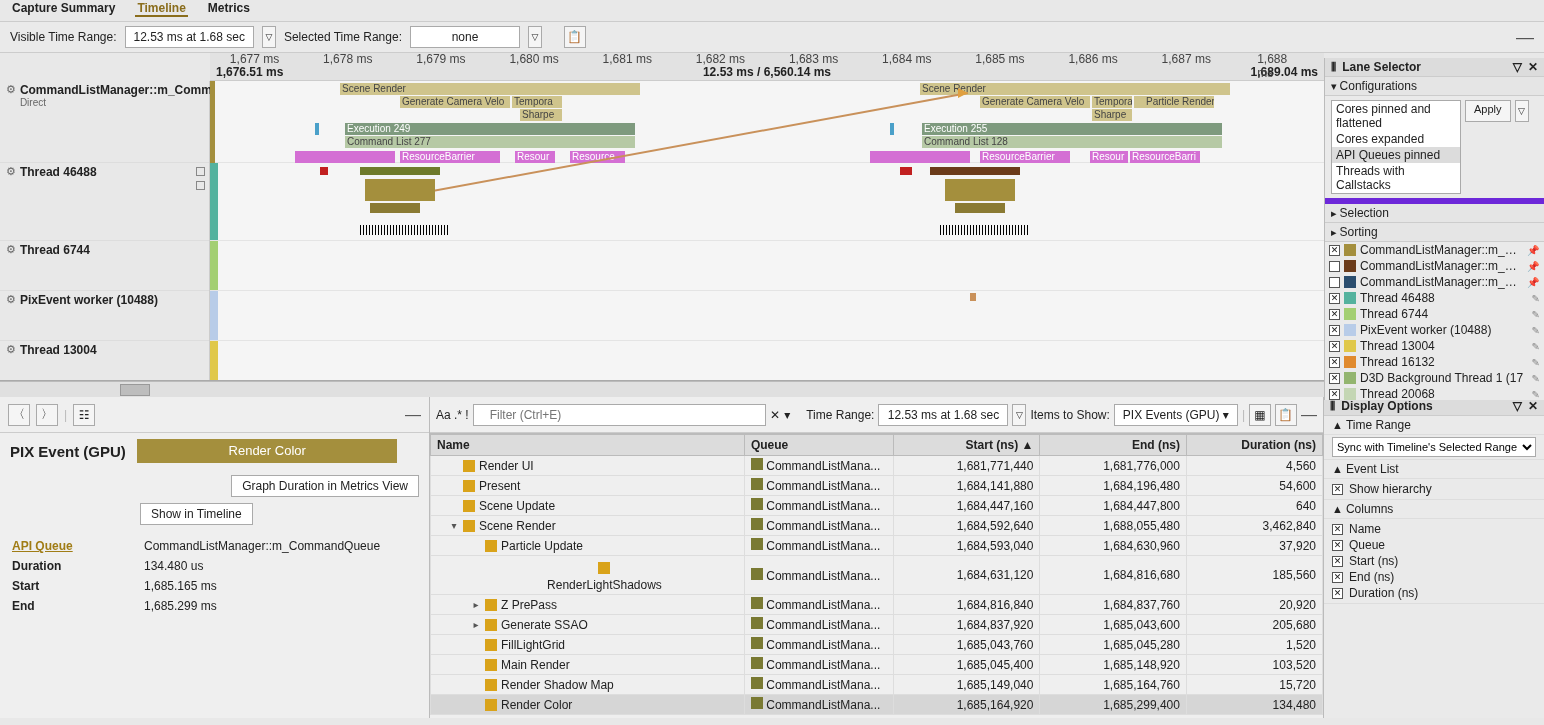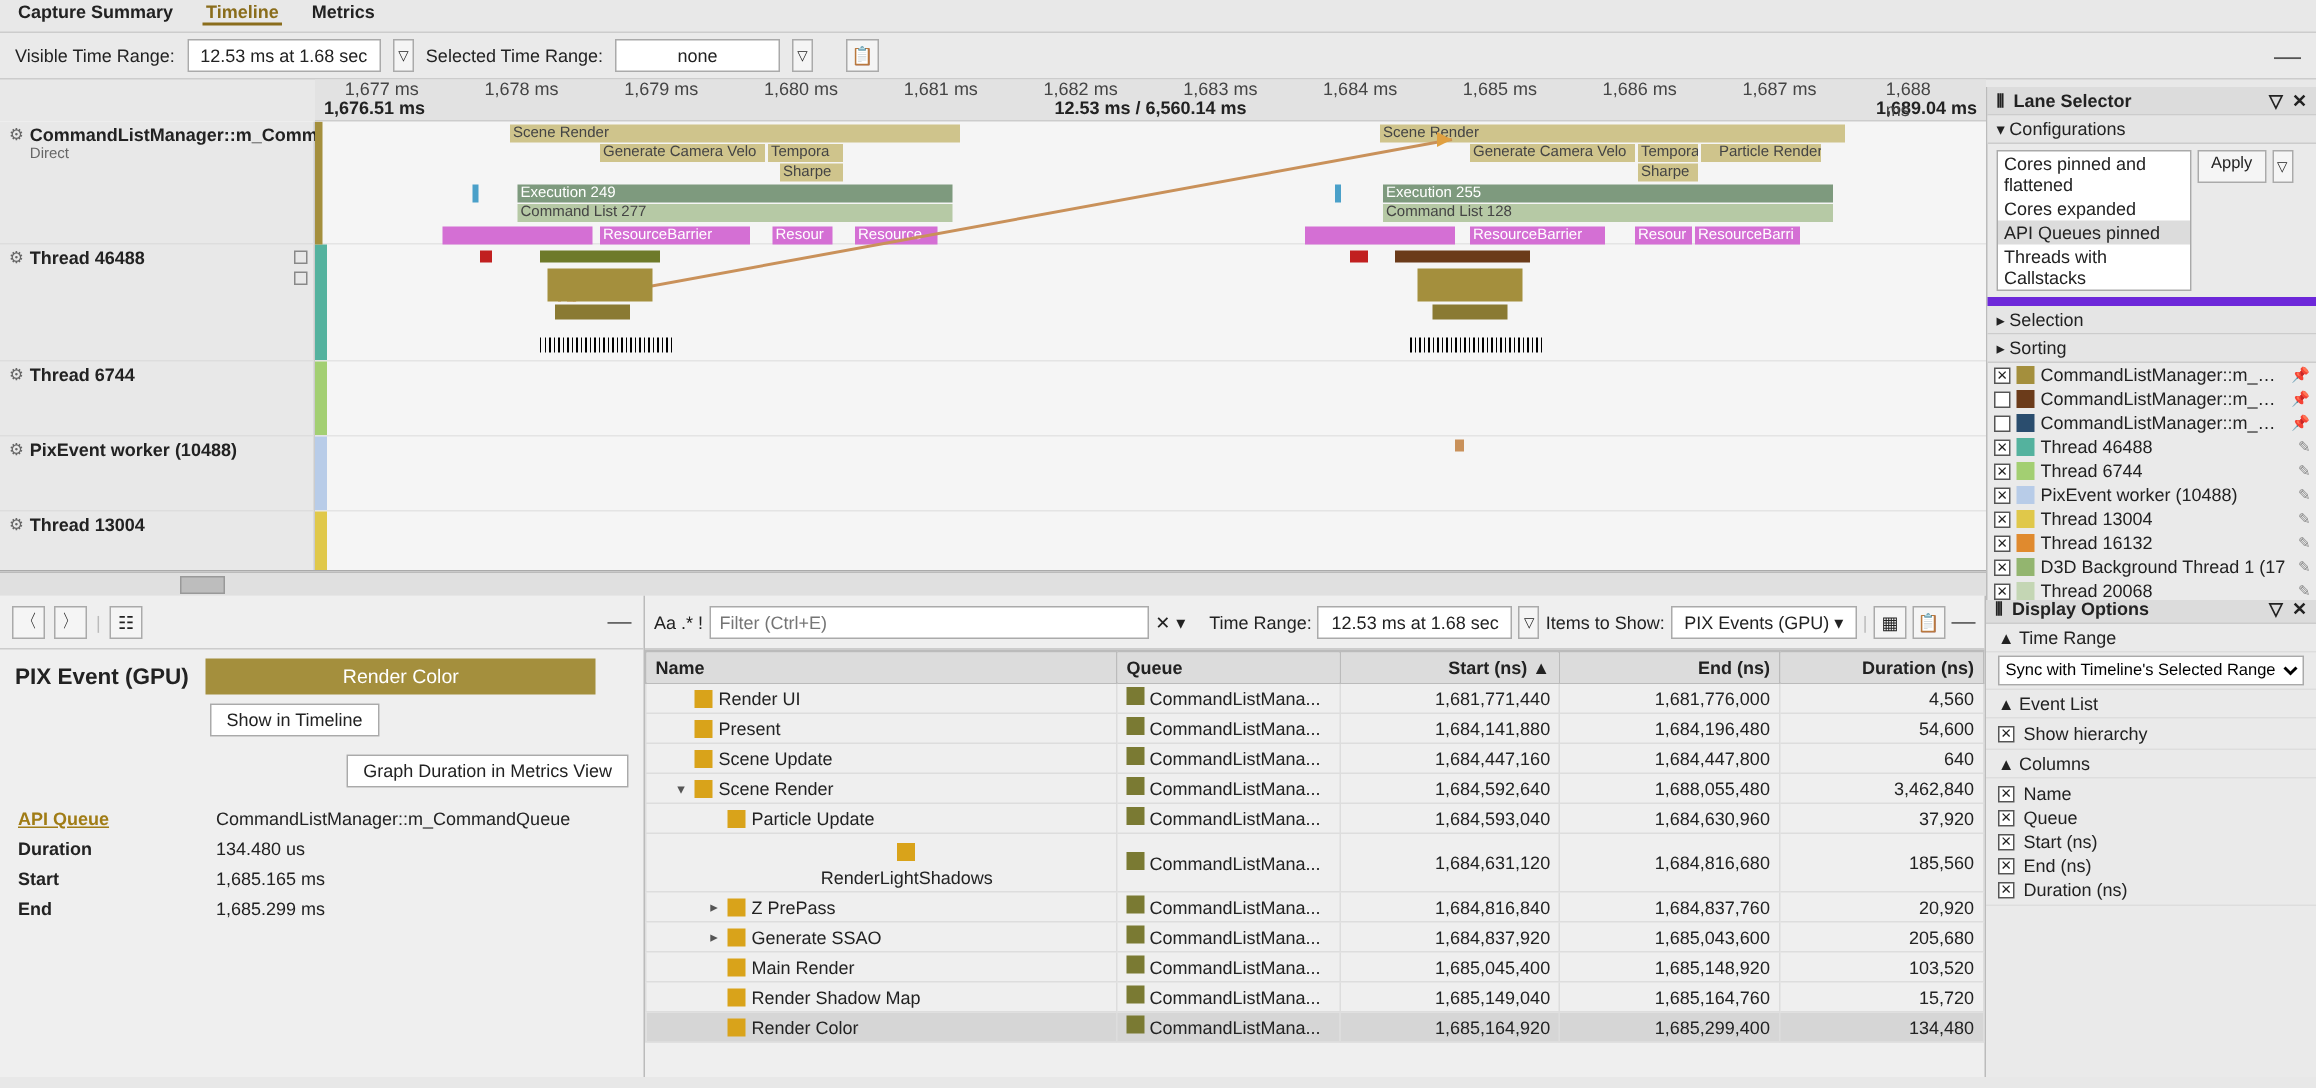--- a/index.html
+++ b/index.html
@@ -63,21 +63,21 @@
 .pixtitle { font-weight:700; font-size:15px; display:inline-block; margin-right:8px; vertical-align:middle;}
 .olivebar { display:inline-block; width:260px; height:24px; background:#a48f3d; color:#fff; text-align:center; line-height:24px; font-size:13px; vertical-align:middle;}
 .whitebtn { display:inline-block; border:1px solid #aaa; background:#fff; padding:3px 10px; margin:6px 0 0 0; font-size:12px;}
 .infotable { margin-top:10px; }
 .infotable tr td { padding:2px 0; font-size:12px;}
 .infotable tr td:first-child { width:130px; font-weight:700;}
 .linktxt { color:#a07c15; text-decoration:underline; }
 
 .bm { flex:1; border-right:1px solid #bbb; background:#efefef; display:flex; flex-direction:column;}
 .filterbar { display:flex; align-items:center; gap:4px; padding:4px 6px; border-bottom:1px solid #ccc; height:36px;}
-.filterbar input { flex:1; height:22px; border:1px solid #aaa; padding:0 6px; background:#fff;}
+.filterbar input { flex:1; height:22px; border:1px solid #aaa; padding:0 16px; background:#fff;}
 .smlbl { font-size:12px;}
 .grid { flex:1; overflow:auto; border-top:1px solid #bbb;}
 table.evt { width:100%; border-collapse:collapse; }
 table.evt th { background:#dcdcdc; border:1px solid #bbb; text-align:left; padding:3px 6px; font-size:12px; font-weight:700; position:sticky; top:0;}
 table.evt td { border:1px solid #ddd; padding:2px 6px; font-size:12px; white-space:nowrap;}
 table.evt td.num { text-align:right; }
 .namecell { display:flex; align-items:center; gap:4px; }
 .tri { width:10px; text-align:center; color:#555; font-size:10px;}
 .sq { width:12px; height:12px; background:#d9a31a; display:inline-block;}
 .sqolive { width:12px; height:12px; background:#7a7a33; display:inline-block;}
@@ -240,25 +240,25 @@
       <span class="arrowbtn">〈</span>
       <span class="arrowbtn">〉</span>
       <span style="color:#bbb;">|</span>
       <span class="arrowbtn">☷</span>
       <span style="flex:1"></span>
       <span style="font-size:16px;color:#555;">—</span>
     </div>
     <div class="pixevt">
       <span class="pixtitle">PIX Event (GPU)</span>
       <span class="olivebar">Render Color</span>
+      <div style="text-align:right;margin-top:6px;">
+        <span class="whitebtn">Graph Duration in Metrics View</span>
+      </div>
       <div>
         <span class="whitebtn" style="margin-left:130px;">Show in Timeline</span>
-      </div>
-      <div style="text-align:right;margin-top:6px;">
-        <span class="whitebtn">Graph Duration in Metrics View</span>
       </div>
       <table class="infotable">
         <tbody>
             <tr>
               <td><span class="linktxt">API Queue</span></td>
             <td>CommandListManager::m_CommandQueue</td>
             </tr>
         <tr>
               <td>Duration</td>
             <td>134.480 us</td>
@@ -401,20 +401,33 @@
                 <div class="namecell" style="padding-left:34px;">
       <span class="tri">▸</span>
       <span class="sq"></span>
       <span>Generate SSAO</span>
                 </div>
               </td>
     <td><span class="sqolive"></span> <span>CommandListMana...</span></td>
     <td class="num">1,684,837,920</td>
     <td class="num">1,685,043,600</td>
     <td class="num">205,680</td>
+            </tr>
+            <tr>
+              <td>
+                <div class="namecell" style="padding-left:34px;">
+      <span class="tri"></span>
+      <span class="sq"></span>
+      <span>FillLightGrid</span>
+                </div>
+              </td>
+    <td><span class="sqolive"></span> <span>CommandListMana...</span></td>
+    <td class="num">1,685,043,760</td>
+    <td class="num">1,685,045,280</td>
+    <td class="num">1,520</td>
             </tr>
             <tr>
               <td>
                 <div class="namecell" style="padding-left:34px;">
       <span class="tri"></span>
       <span class="sq"></span>
       <span>Main Render</span>
                 </div>
               </td>
     <td><span class="sqolive"></span> <span>CommandListMana...</span></td>

